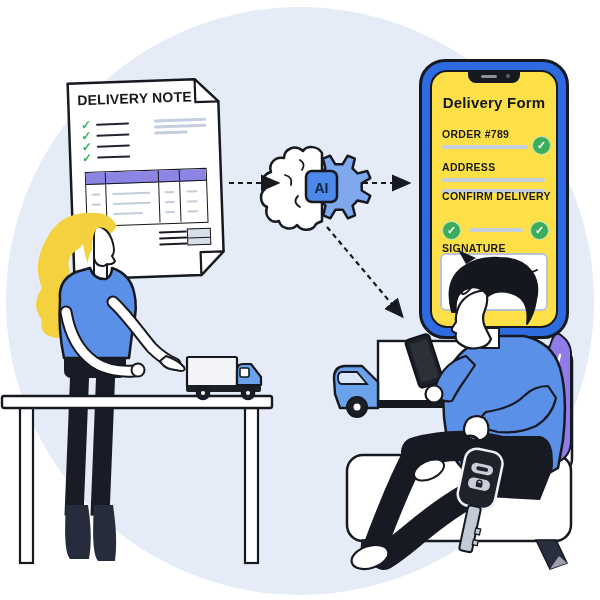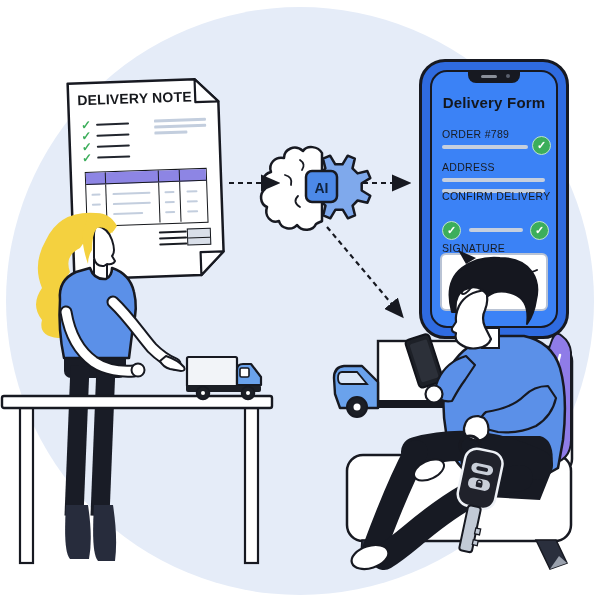--- a/index.html
+++ b/index.html
@@ -4,28 +4,28 @@
 <style>
   html,body{margin:0;padding:0;background:#fff;}
   .stage{position:relative;width:600px;height:600px;overflow:hidden;background:#fff;
          font-family:"Liberation Sans",sans-serif;}
   .abs{position:absolute;}
   
   .bg-circle{left:6px;top:7px;width:588px;height:588px;border-radius:50%;background:#e5ecf8;}
   
   .phone{left:419px;top:59px;width:144px;height:274px;background:#2f6be0;
          border:3px solid #171921;border-radius:26px;}
-  .screen{position:absolute;inset:8px;background:#3b82f6;border:2px solid #171921;border-radius:17px;}
+  .screen{position:absolute;inset:8px;background:#fde047;border:2px solid #171921;border-radius:17px;}
   .notch{position:absolute;top:-2px;left:50%;transform:translateX(-50%);width:52px;height:13px;
          background:#171921;border-radius:0 0 8px 8px;}
   .speaker{position:absolute;left:13px;top:5px;width:16px;height:3px;border-radius:2px;background:#8a8f99;}
   .cam{position:absolute;right:10px;top:4px;width:4px;height:4px;border-radius:50%;background:#5a606d;}
   .p-title{position:absolute;top:22px;left:0;width:100%;text-align:center;font-size:15px;
            font-weight:700;color:#14171d;letter-spacing:.2px;}
-  .f-label{position:absolute;font-size:10.5px;font-weight:400;color:#181b21;letter-spacing:.3px;}
+  .f-label{position:absolute;font-size:10.5px;font-weight:700;color:#181b21;letter-spacing:.3px;}
   .f-line{position:absolute;height:4px;border-radius:2px;background:#c6cfde;}
   .badge{position:absolute;width:19px;height:19px;border-radius:50%;background:#3cae5b;color:#fff;
          font-size:11px;font-weight:700;display:flex;align-items:center;justify-content:center;
          border:1.5px solid #bfe5cb;box-sizing:border-box;}
   .sig-box{position:absolute;left:8px;top:181px;width:104px;height:54px;border:2px solid #b9c3d4;
            border-radius:6px;background:#fff;}
   
   .doc{left:66px;top:78px;width:158px;height:202px;transform:rotate(-2deg);}
   .doc .content{position:absolute;inset:0;}
   .doc-title{position:absolute;left:14px;top:12px;font-size:14px;font-weight:700;color:#16181c;letter-spacing:.2px;}

